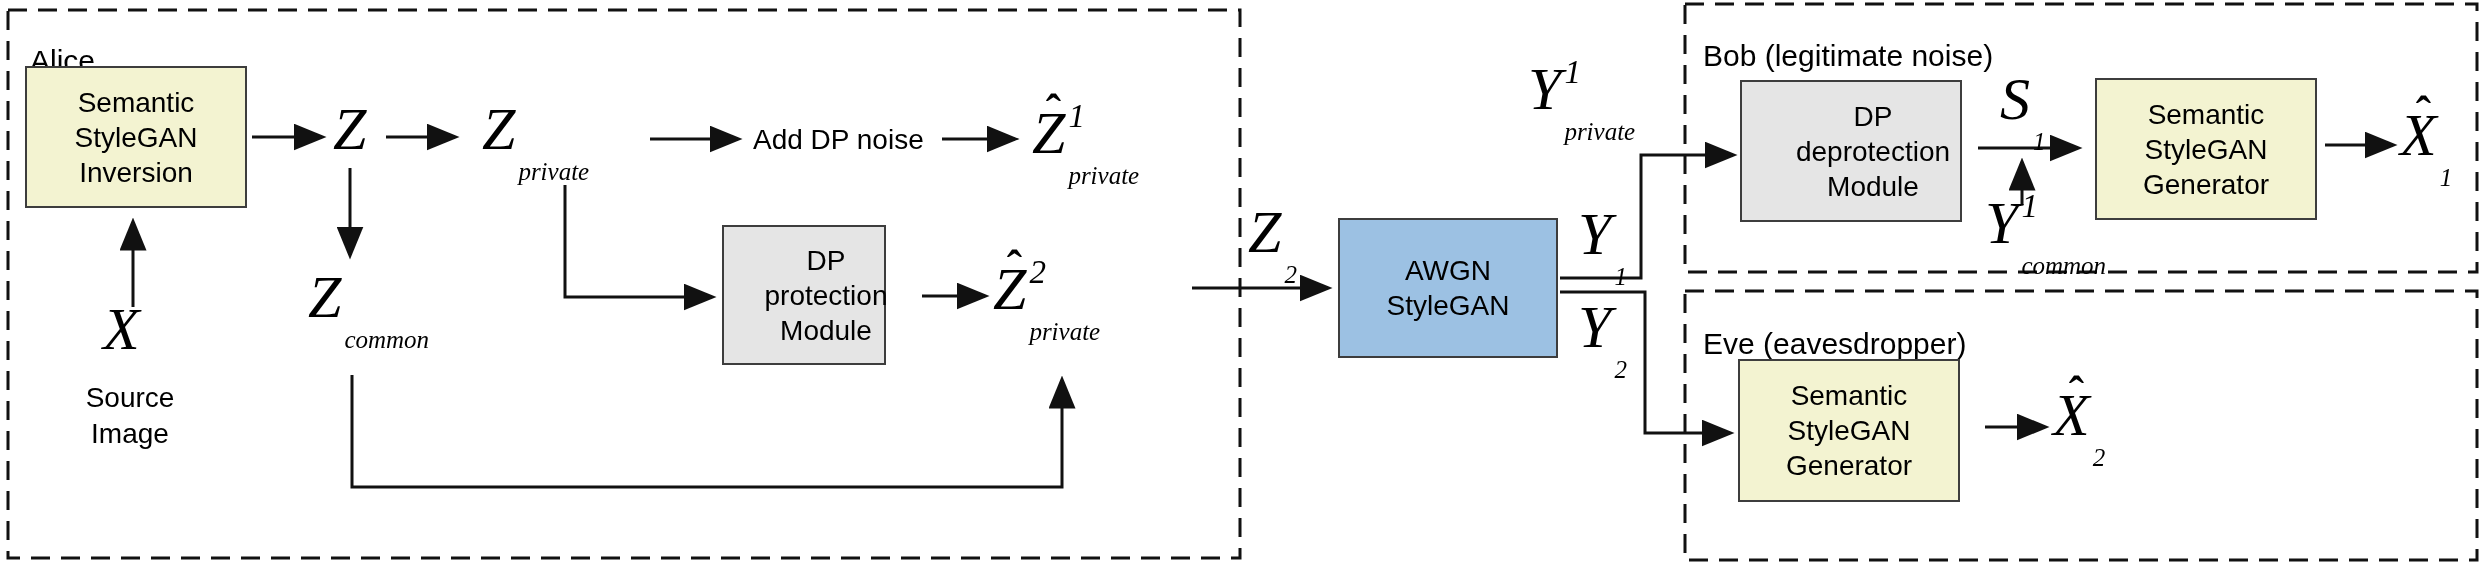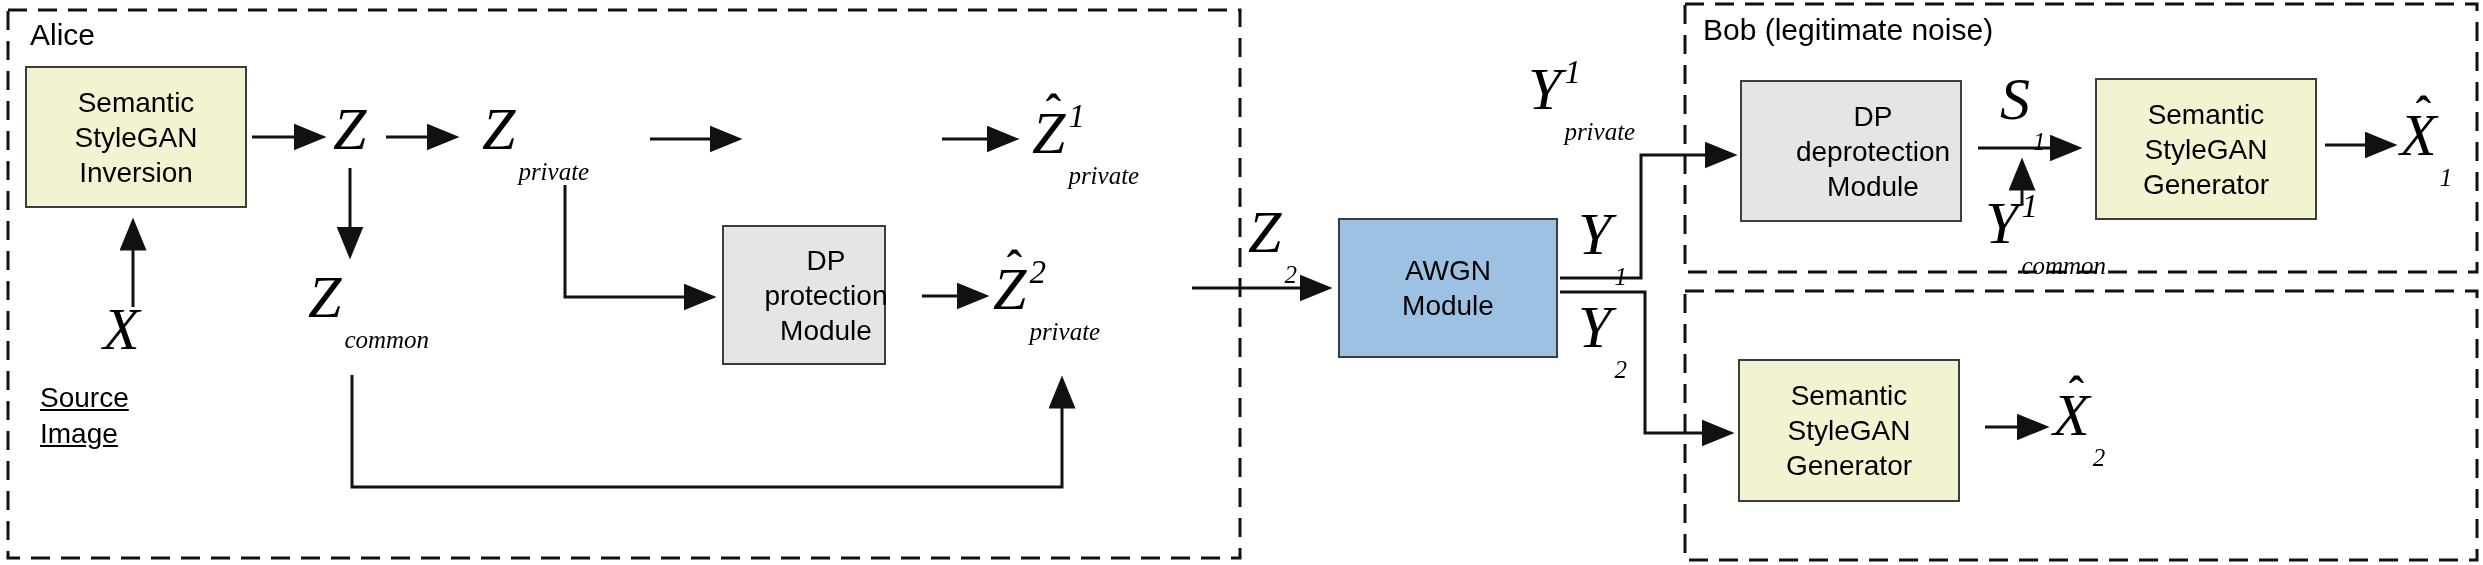--- a/index.html
+++ b/index.html
@@ -25,29 +25,30 @@
   }
   .box.yellow{background:#f3f3d1;text-align:center;}
   .box.green{background:#e5e5e5;padding-left:44px;}
   .box.blue{background:#9cc1e3;}
 
   
   .region-label{
     position:absolute;
     font-size:30px;line-height:1.1;
     white-space:nowrap;
+    margin-top:26px;
   }
 
   
   .note{
     position:absolute;
     font-size:28px;line-height:1.3;
     white-space:pre-line;
   }
-  .center{text-align:left;text-decoration:underline;}
+  .center{text-align:center;}
 
   
   .math{
     position:absolute;
     display:flex;align-items:flex-start;
     font-family:"Liberation Serif","DejaVu Serif",serif;
     font-style:italic;
     white-space:nowrap;
   }
   .mbasewrap{position:relative;display:inline-block;}
@@ -111,38 +112,40 @@
       <path d="M2022,205 L2022,162" marker-end="url(#ah)"></path>
 
       <path d="M2325,145 L2393,145" marker-end="url(#ah)"></path>
 
       <path d="M1985,427 L2045,427" marker-end="url(#ah)"></path>
     </g>
   </svg>
 
   <div class="region-label" style="left:30px;top:18px">Alice</div>
   <div class="region-label" style="left:1703px;top:13px">Bob (legitimate noise)</div>
+  <div class="region-label" style="left:1703px;top:301px">Eve (eavesdropper)</div>
 
   <div class="box yellow" style="left:25px;top:66px;width:222px;height:142px">Semantic
 StyleGAN
 Inversion</div>
   <div class="box green" style="left:722px;top:225px;width:164px;height:140px">DP protection
 Module</div>
   <div class="box blue" style="left:1338px;top:218px;width:220px;height:140px">AWGN
-Module</div>
+StyleGAN</div>
   <div class="box green" style="left:1740px;top:80px;width:222px;height:142px">DP
 deprotection
 Module</div>
   <div class="box yellow" style="left:2095px;top:78px;width:222px;height:142px">Semantic
 StyleGAN
 Generator</div>
   <div class="box yellow" style="left:1738px;top:359px;width:222px;height:143px">Semantic
 StyleGAN
 Generator</div>
 
+  <div class="note" style="left:753px;top:122px">Add DP noise</div>
   <div class="note center" style="left:40px;top:380px;width:180px">Source
 Image</div>
 
   <div class="math" style="left:103px;top:302px">
     <span class="mbasewrap"><span class="mhat"></span><span class="mbase">X</span></span>
     <span class="mscripts">
         <span class="msup"></span>
         <span class="msub"></span>
       </span>
   </div>

